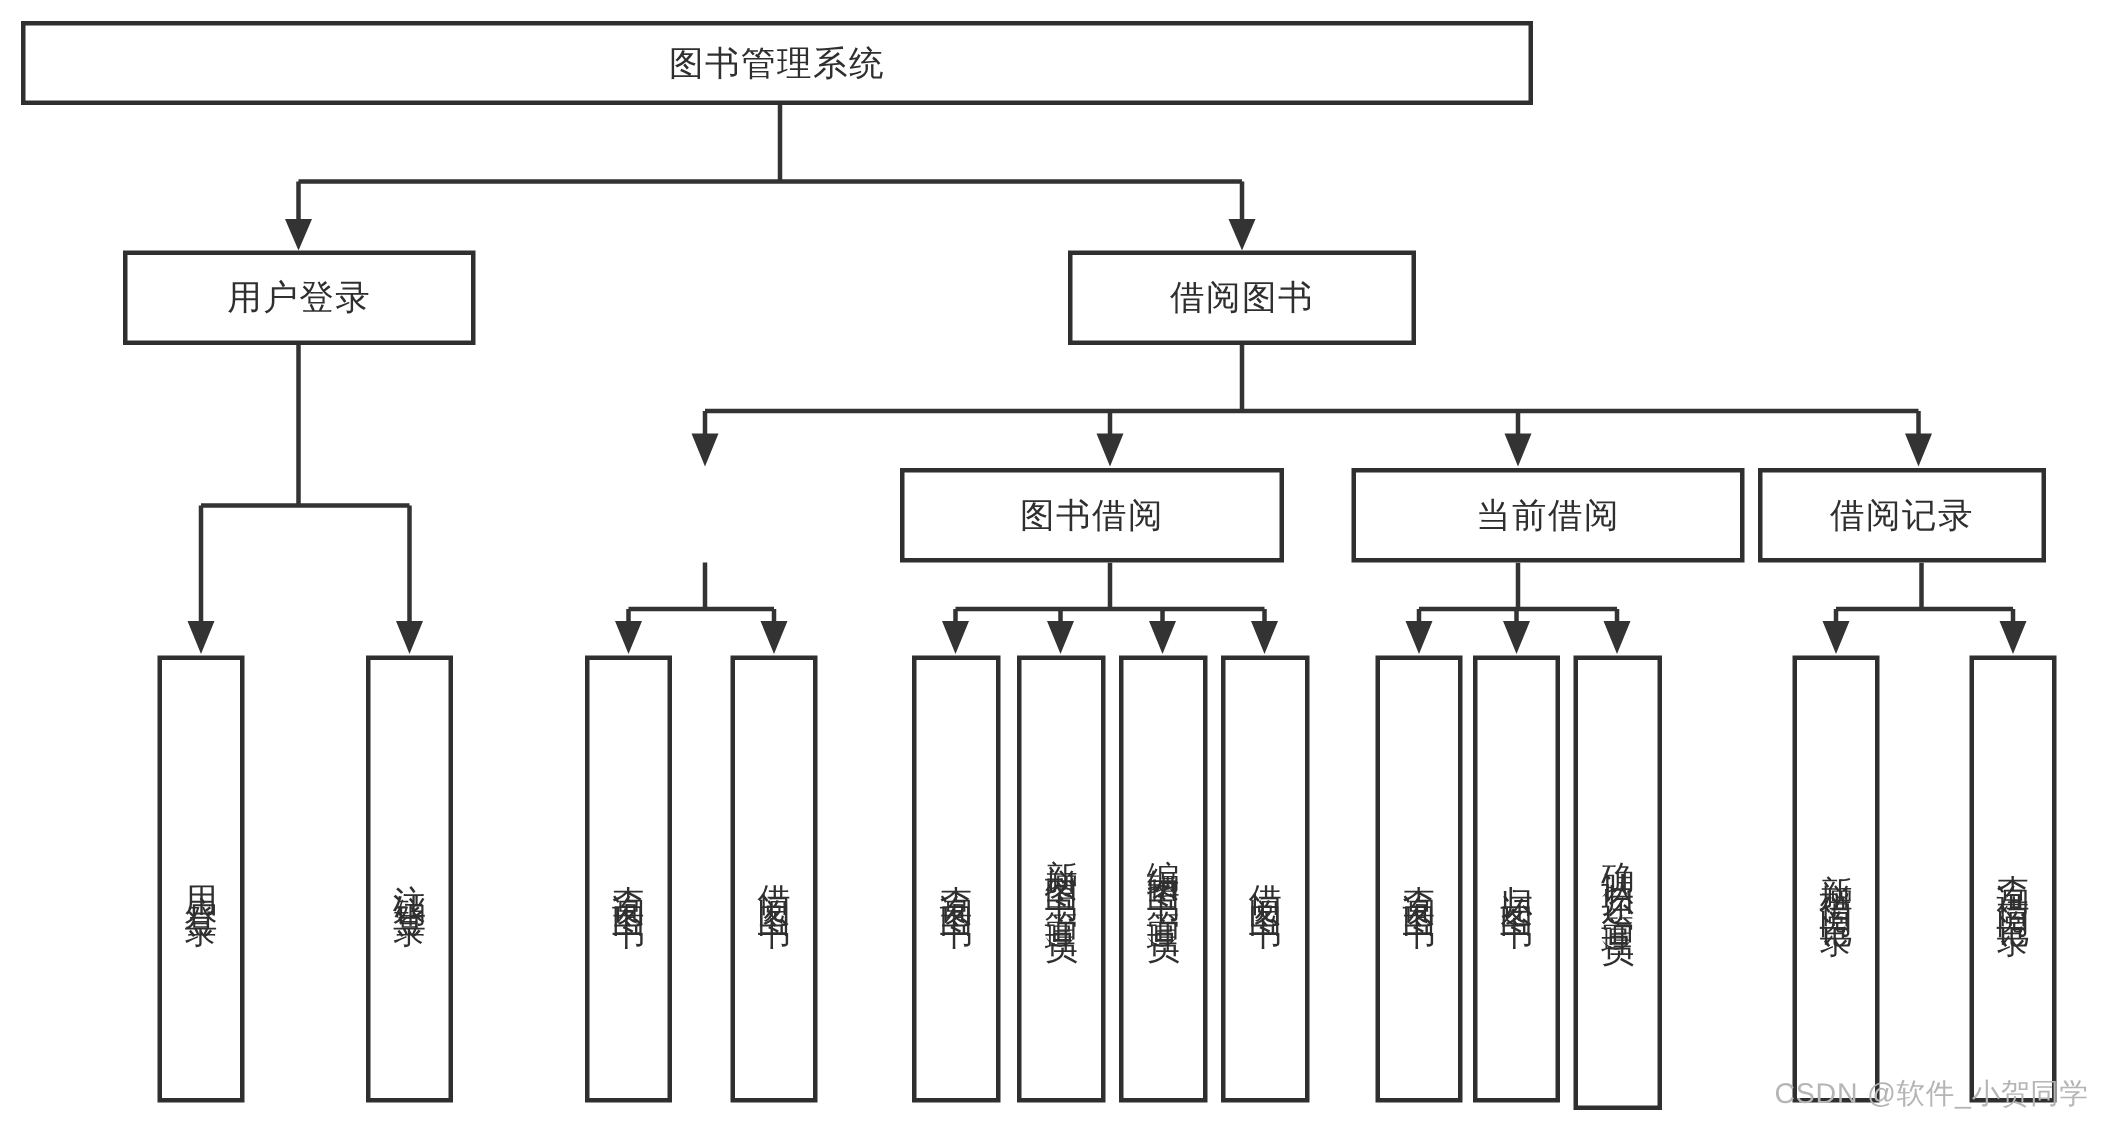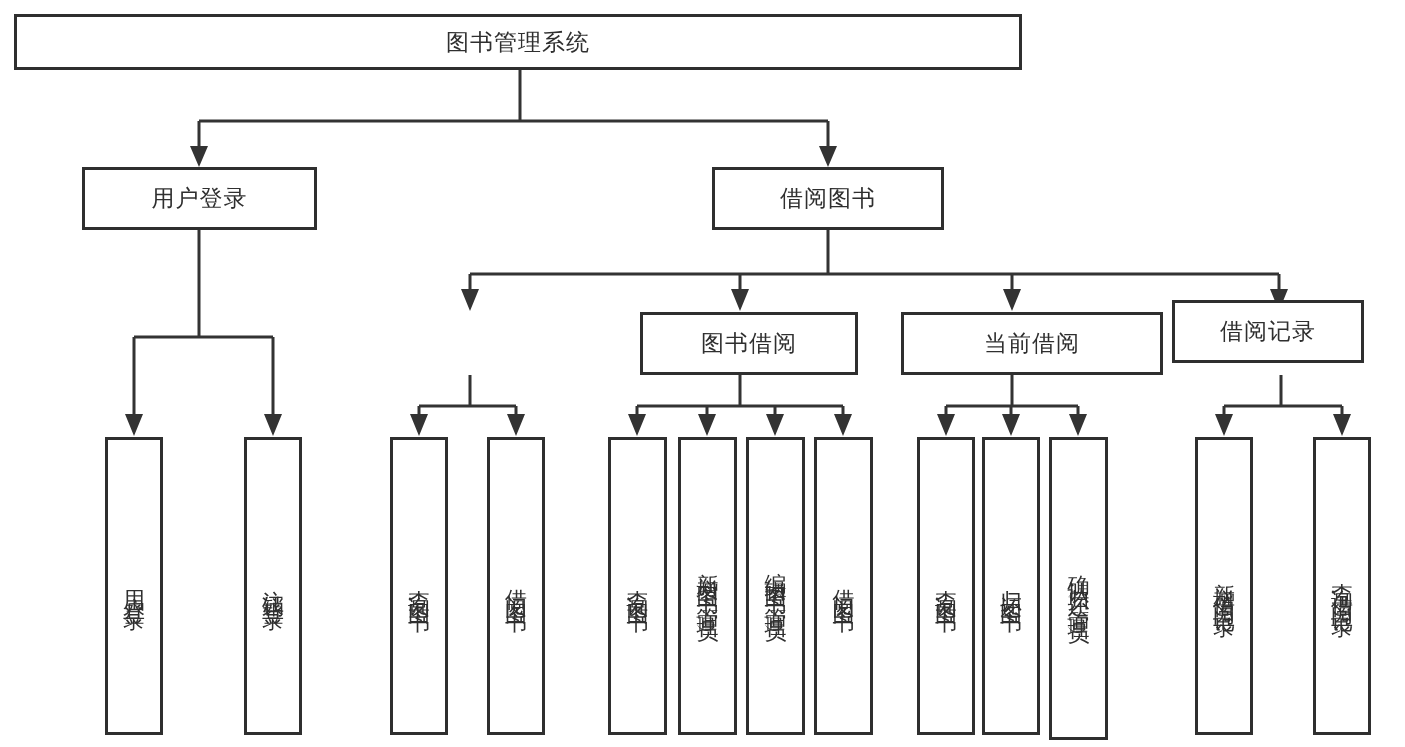--- a/index.html
+++ b/index.html
@@ -59,23 +59,23 @@
 
     <path d="M1281 375 V406 M1224 406 H1342 M1224 406 V416 M1342 406 V416" fill="none" stroke="currentColor" stroke-width="3"></path>
     <path d="M1215 414 H1233 L1224 436 Z M1333 414 H1351 L1342 436 Z" fill="currentColor"></path>
   </svg>
 
   <div class="node hnode" style="left:14px;top:14px;width:1008px;height:56px">图书管理系统</div>
 
   <div class="node hnode" style="left:82px;top:167px;width:235px;height:63px">用户登录</div>
   <div class="node hnode" style="left:712px;top:167px;width:232px;height:63px">借阅图书</div>
 
-  <div class="node hnode" style="left:640px;top:312px;width:218px;height:63px">图书借阅</div>
+  <div class="node hnode" style="left:600px;top:312px;width:256px;height:63px">图书借阅</div>
   <div class="node hnode" style="left:901px;top:312px;width:262px;height:63px">当前借阅</div>
-  <div class="node hnode" style="left:1172px;top:300px;width:192px;height:63px">借阅记录</div>
+  <div class="node hnode" style="left:1172px;top:312px;width:192px;height:63px">借阅记录</div>
 
   <div class="node vnode" style="left:105px;width:58px">
     <span class="vtxt">用户登录</span>
   </div>
   <div class="node vnode" style="left:244px;width:58px">
     <span class="vtxt">注销登录</span>
   </div>
 
   <div class="node vnode" style="left:390px;width:58px">
     <span class="vtxt">查询图书</span>
@@ -107,14 +107,15 @@
     <span class="vtxt">确认归还（管理员）</span>
   </div>
 
   <div class="node vnode" style="left:1195px;width:58px">
     <span class="vtxt">新增借阅记录</span>
   </div>
   <div class="node vnode" style="left:1313px;width:58px">
     <span class="vtxt">查询借阅记录</span>
   </div>
 
+  <div class="watermark">CSDN @软件_小贺同学</div>
 
 </div>
 
 </body></html>

